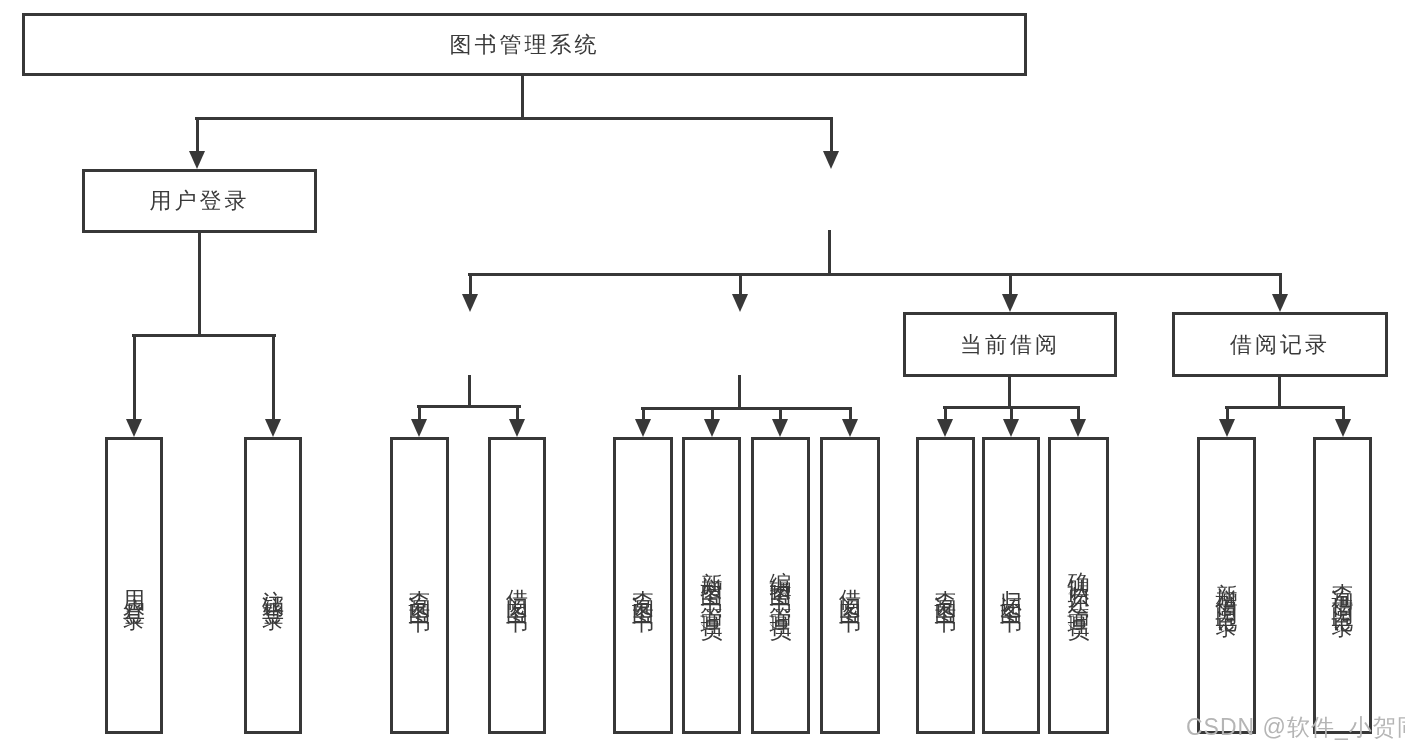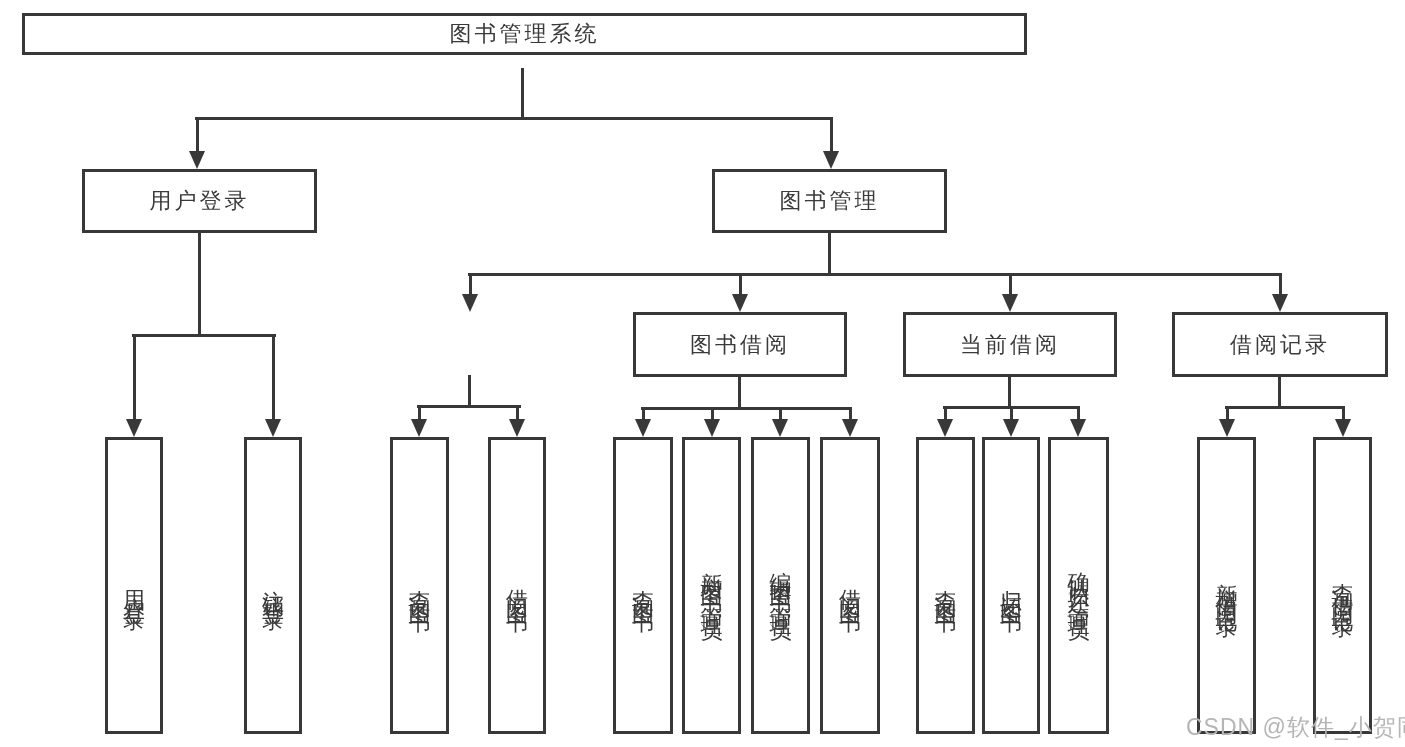--- a/index.html
+++ b/index.html
@@ -74,34 +74,28 @@
   <div class="arrow" style="left:635px;top:409px;height:28px"></div>
   <div class="arrow" style="left:704px;top:409px;height:28px"></div>
   <div class="arrow" style="left:772px;top:409px;height:28px"></div>
   <div class="arrow" style="left:842px;top:409px;height:28px"></div>
   <div class="arrow" style="left:937px;top:408px;height:29px"></div>
   <div class="arrow" style="left:1003px;top:408px;height:29px"></div>
   <div class="arrow" style="left:1070px;top:408px;height:29px"></div>
   <div class="arrow" style="left:1219px;top:408px;height:29px"></div>
   <div class="arrow" style="left:1335px;top:408px;height:29px"></div>
 
-  <div class="box h-box" style="left:22px;top:13px;width:1005px;height:42px">
+  <div class="box h-box" style="left:22px;top:13px;width:1005px;height:63px">
     <span>图书管理系统</span>
   </div>
 
   <div class="box h-box" style="left:82px;top:169px;width:235px;height:64px">
     <span>用户登录</span>
   </div>
-  <div class="box h-box" style="left:712px;top:169px;width:235px;height:64px">
-    <span>图书管理</span>
-  </div>
 
-  <div class="box h-box" style="left:633px;top:312px;width:214px;height:65px">
-    <span>图书借阅</span>
-  </div>
   <div class="box h-box" style="left:903px;top:312px;width:214px;height:65px">
     <span>当前借阅</span>
   </div>
   <div class="box h-box" style="left:1172px;top:312px;width:216px;height:65px">
     <span>借阅记录</span>
   </div>
 
   <div class="box v-box" style="left:105px;top:437px;width:58px;height:297px">
     <span>用户登录</span>
   </div>

